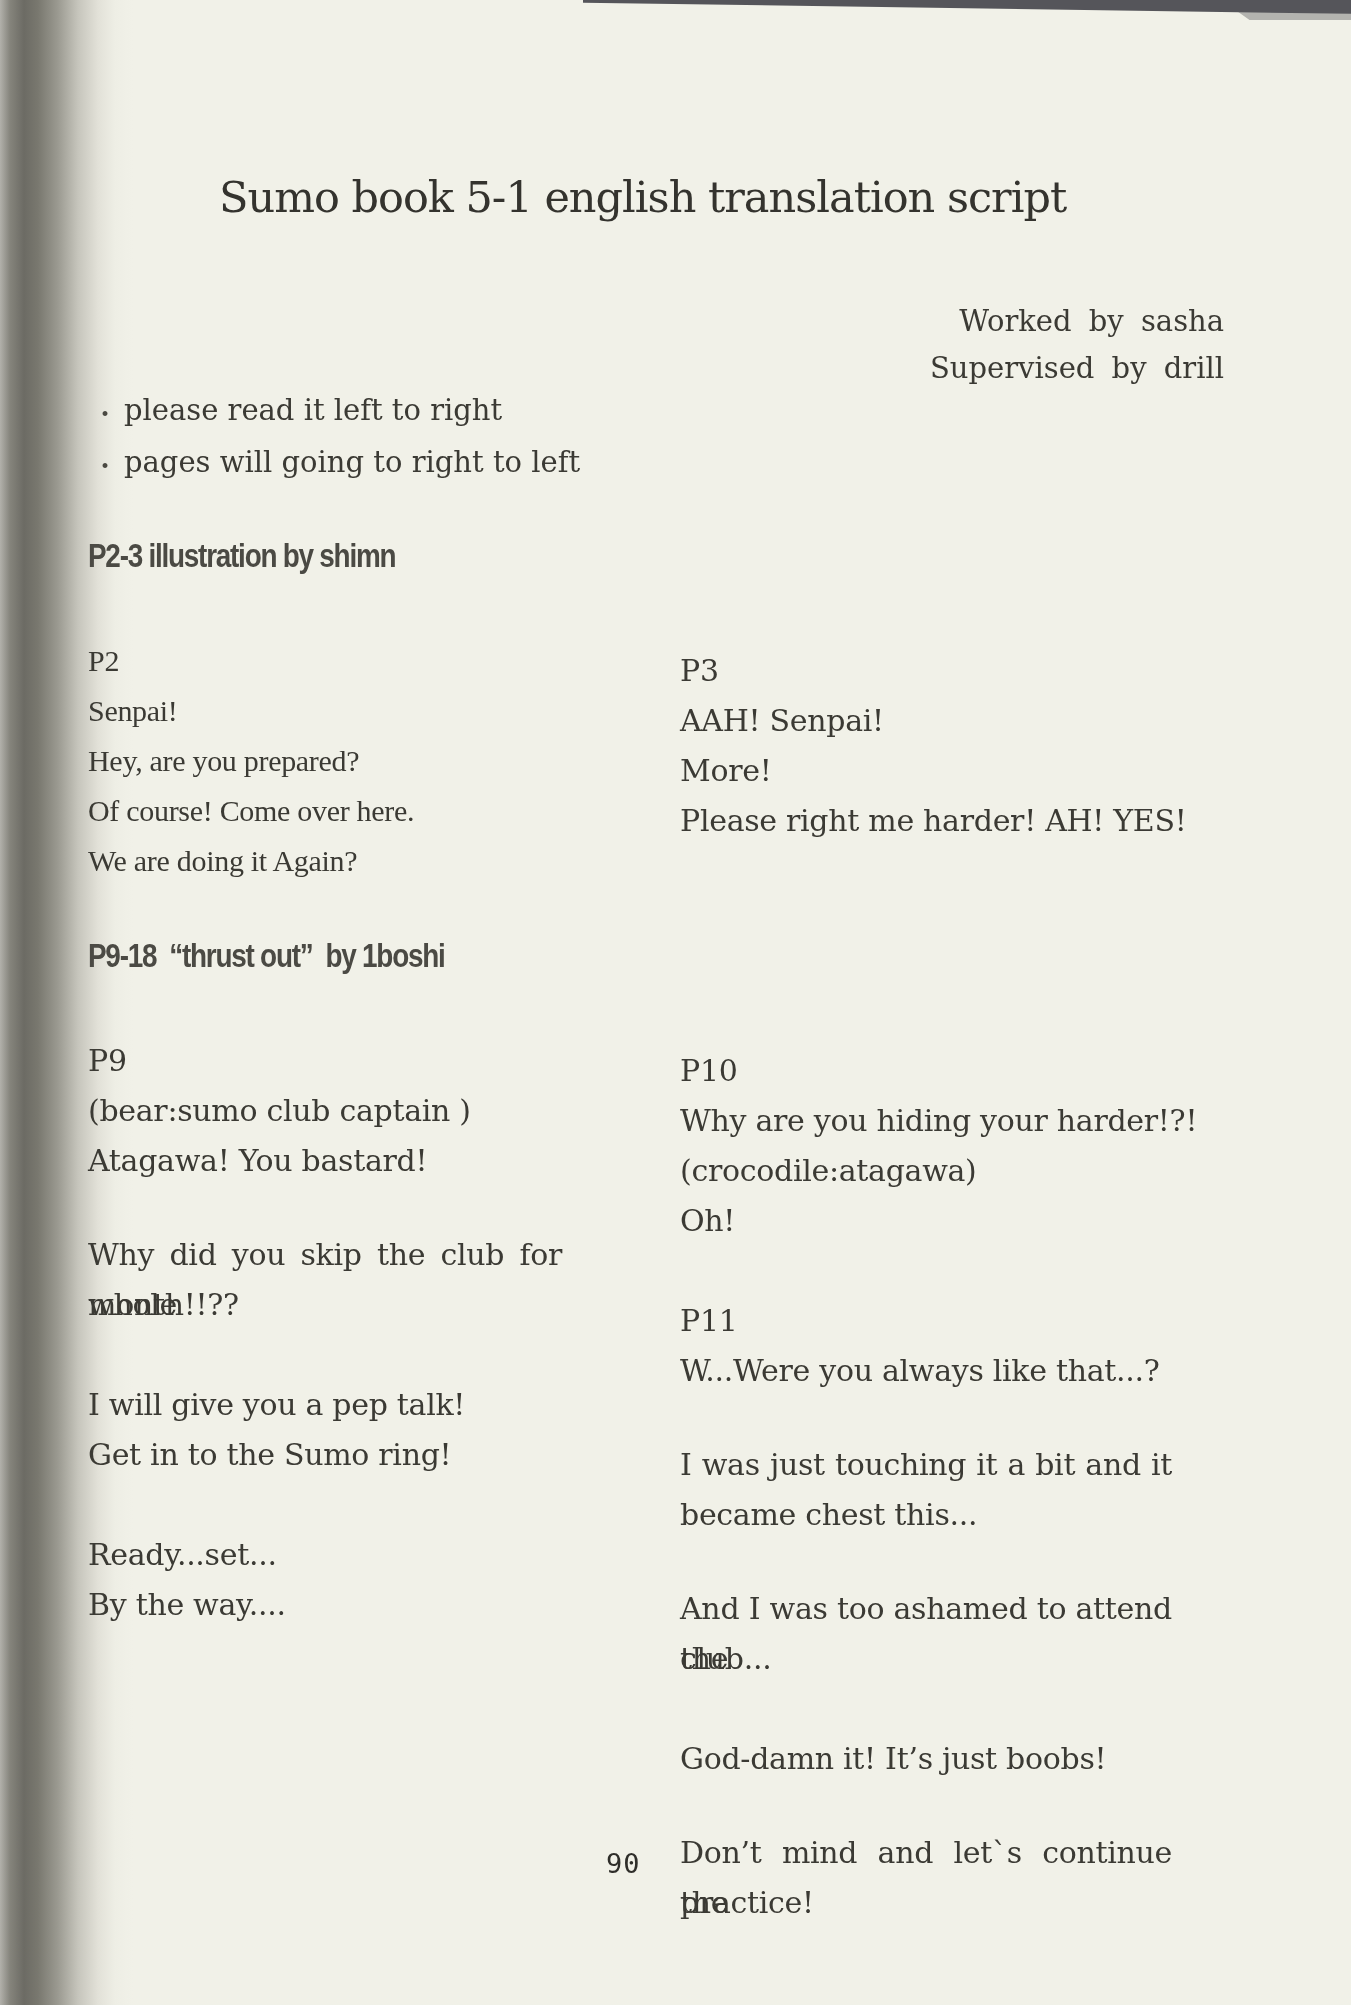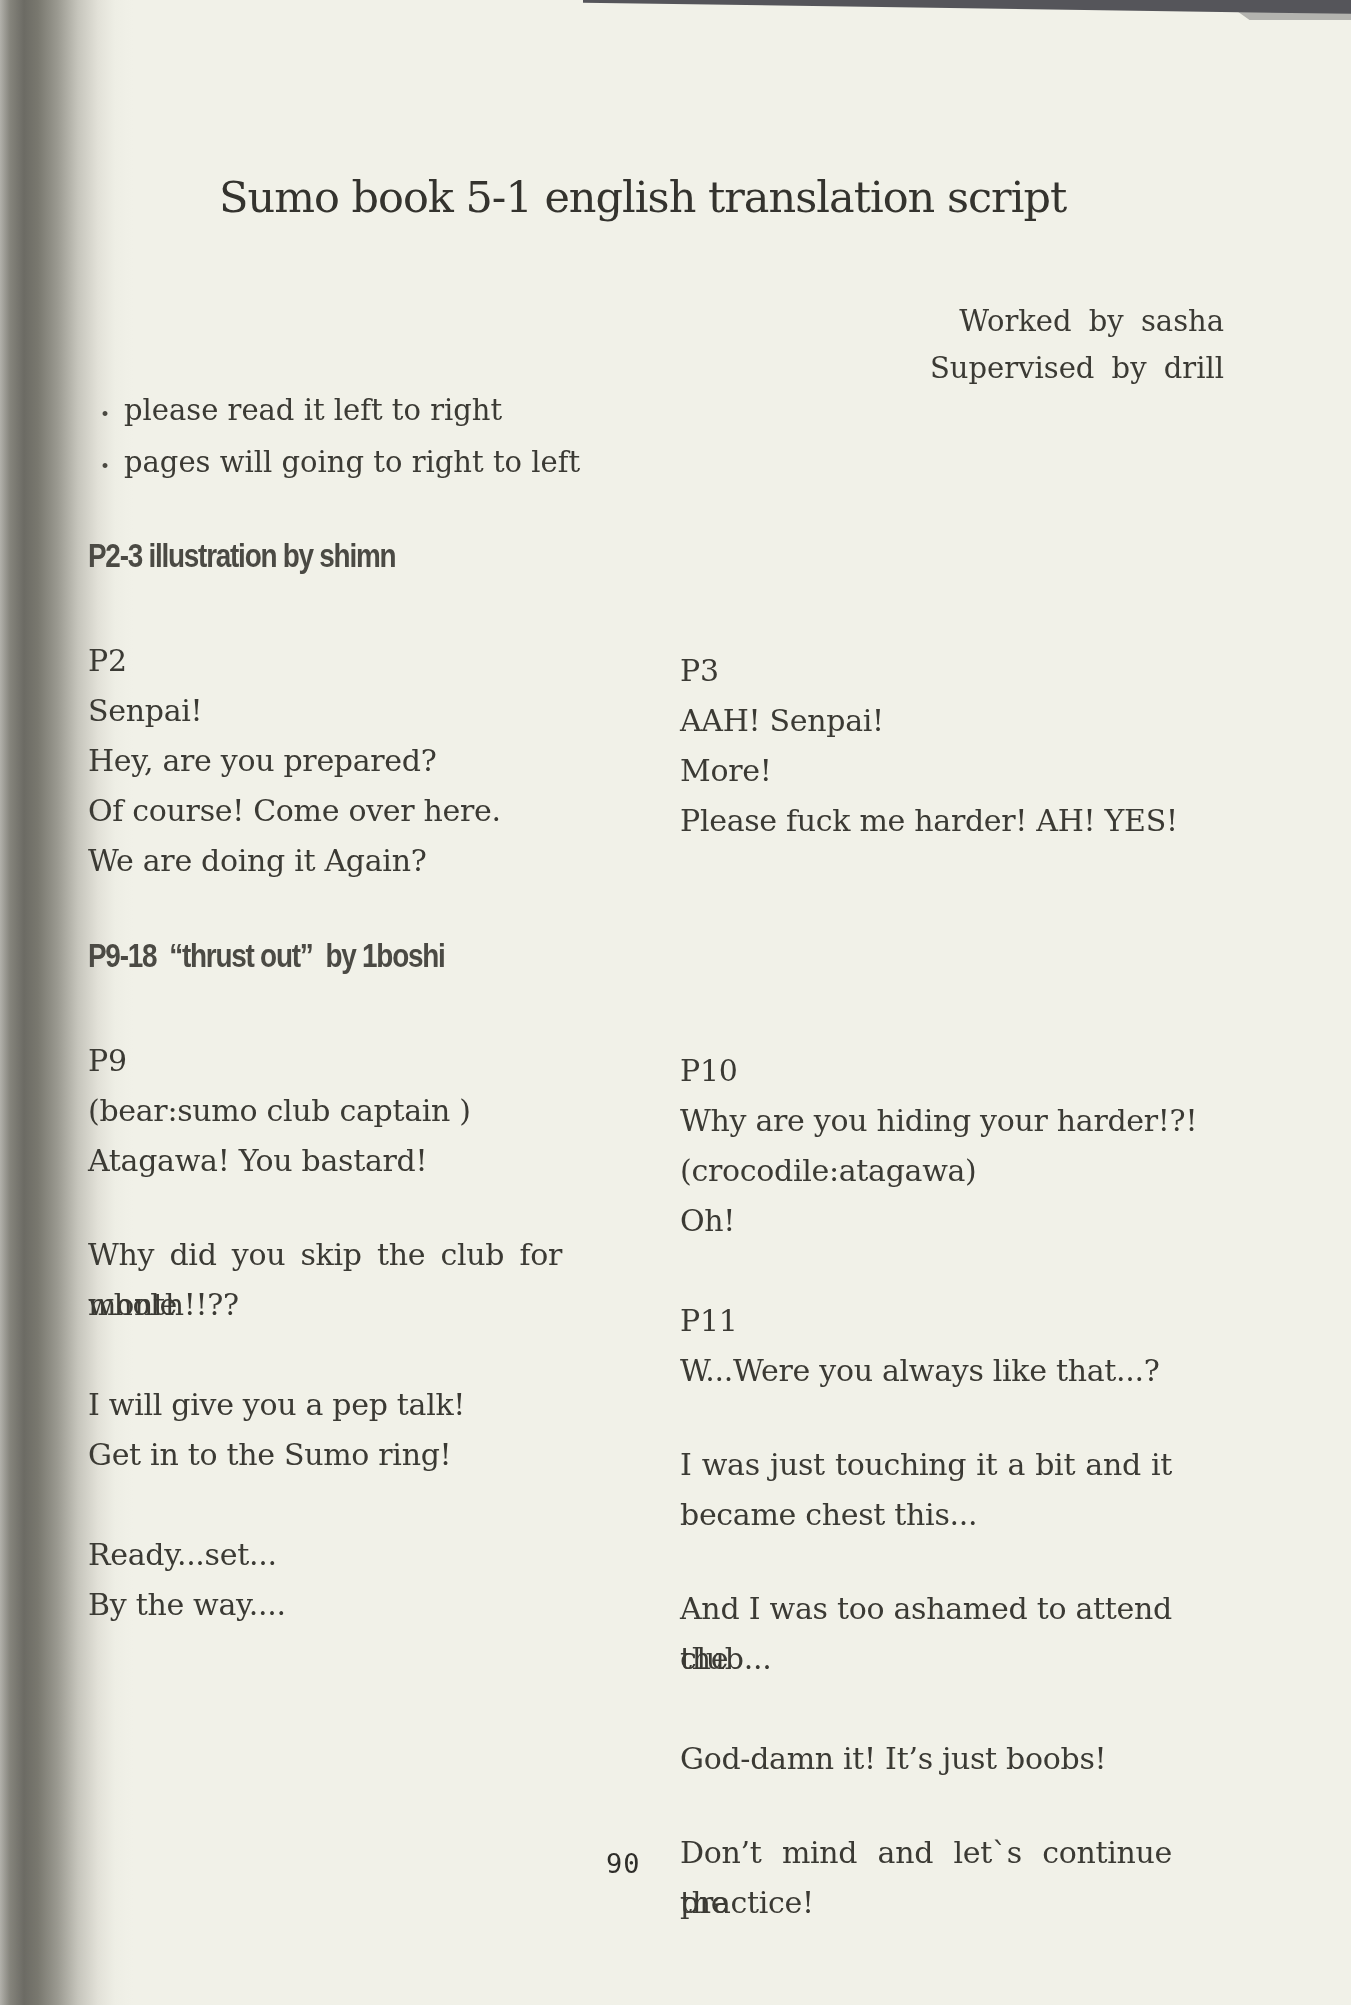--- a/index.html
+++ b/index.html
@@ -93,21 +93,21 @@
     transform: scaleX(0.82);
     transform-origin: left top;
   }
   .heading1 { top: 536px; }
   .heading2 { top: 936px; }
   .col {
     position: absolute;
     font-size: 30px;
     letter-spacing: -0.3px;
   }
-  .s1-left  { left: 88px;  top: 636px;  }
+  .s1-left  { left: 88px;  top: 636px; font-family: Liberation Serif, serif;  }
   .s1-right { left: 680px; top: 646px;  }
   .s2-left  { left: 88px;  top: 1036px; }
   .s2-right { left: 680px; top: 1046px; }
   .line {
     height: 50px;
     line-height: 50px;
     white-space: pre;
   }
   .gap { height: 50px; }
   .justify {
@@ -161,21 +161,21 @@
     <div class="line">Senpai!</div>
     <div class="line">Hey, are you prepared?</div>
     <div class="line">Of course! Come over here.</div>
     <div class="line">We are doing it Again?</div>
   </div>
 
   <div class="col s1-right">
     <div class="line">P3</div>
     <div class="line">AAH! Senpai!</div>
     <div class="line">More!</div>
-    <div class="line">Please fuck me harder! AH! YES!</div>
+    <div class="line">Please right me harder! AH! YES!</div>
   </div>
 
   <h2 class="heading heading2">P9-18  “thrust out”  by 1boshi</h2>
 
   <div class="col s2-left">
     <div class="line">P9</div>
     <div class="line">(bear:sumo club captain )</div>
     <div class="line">Atagawa! You bastard!</div>
     <div class="line justify">Why did you skip the club for whole</div>
     <div class="line">month!!??</div>

